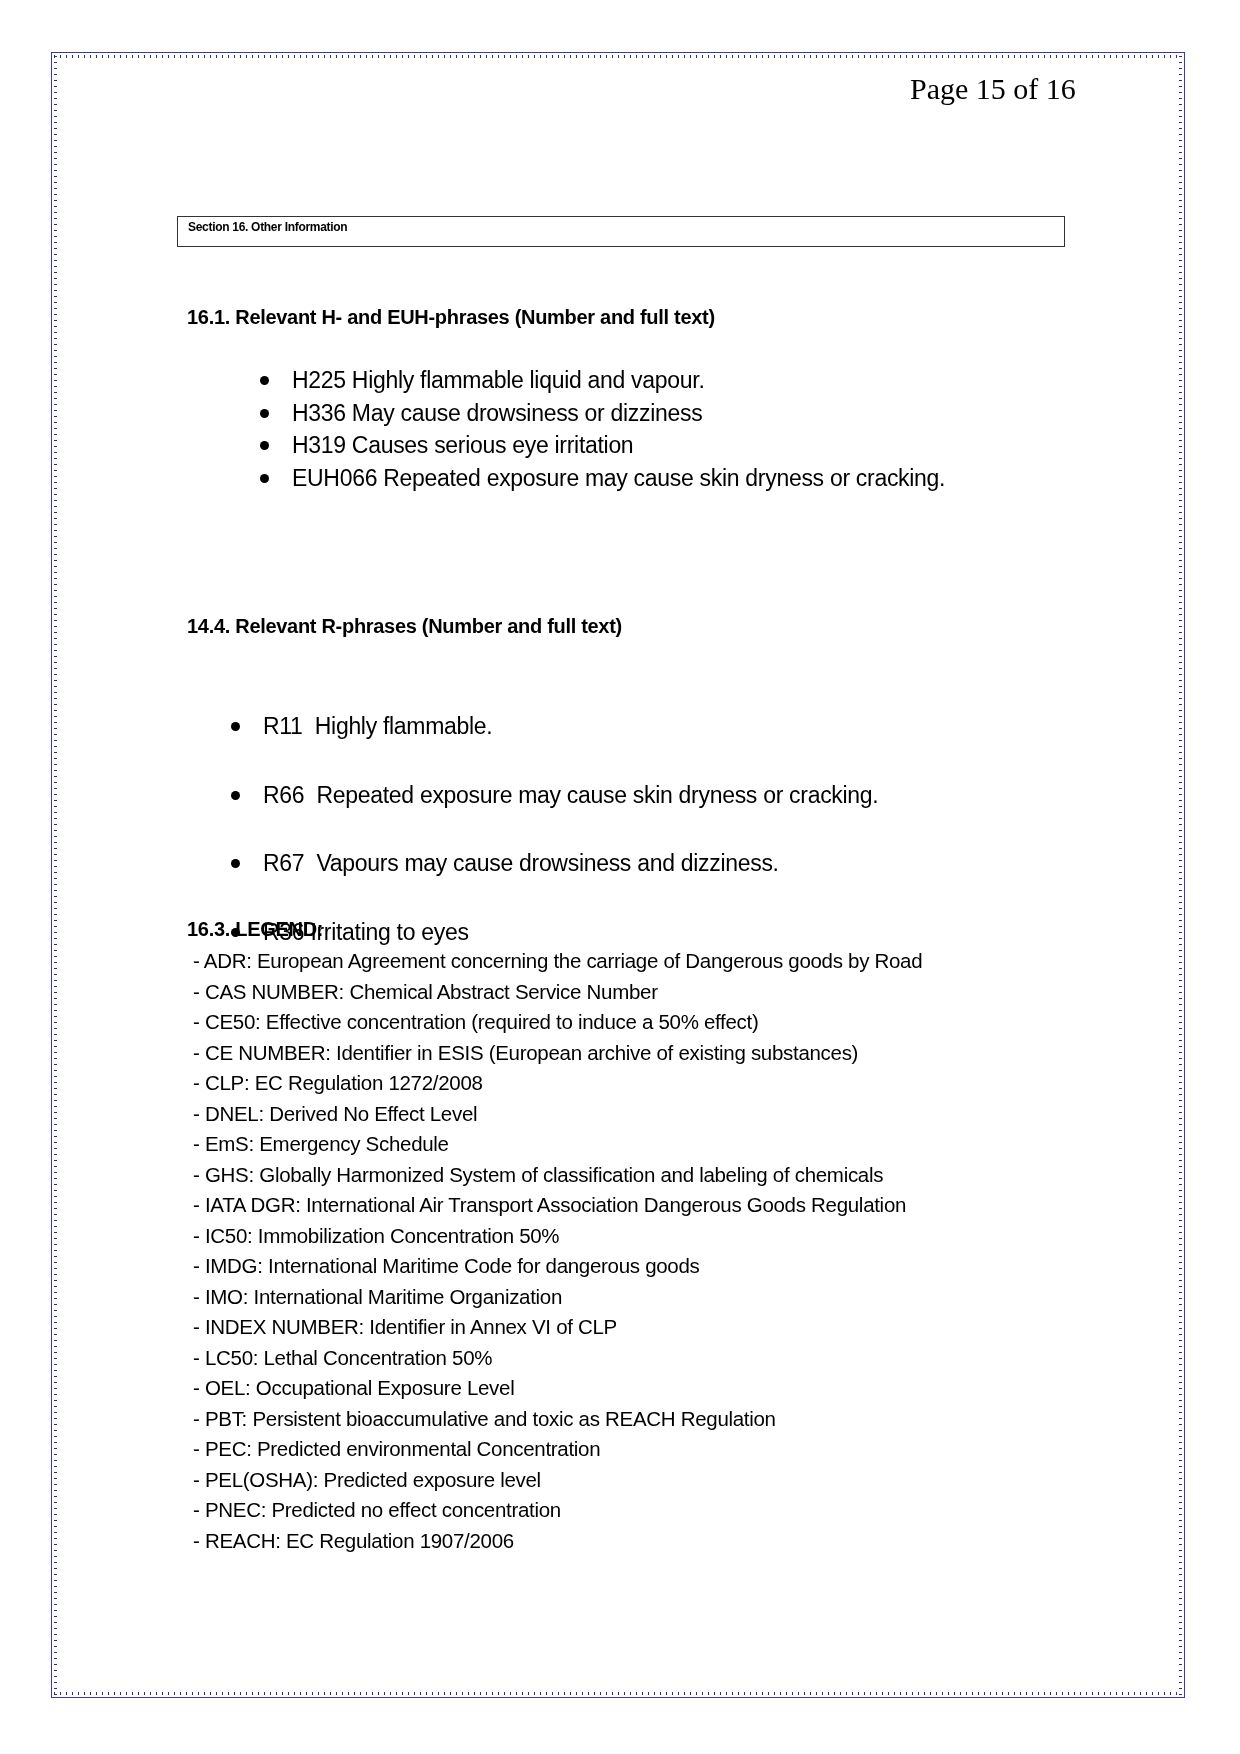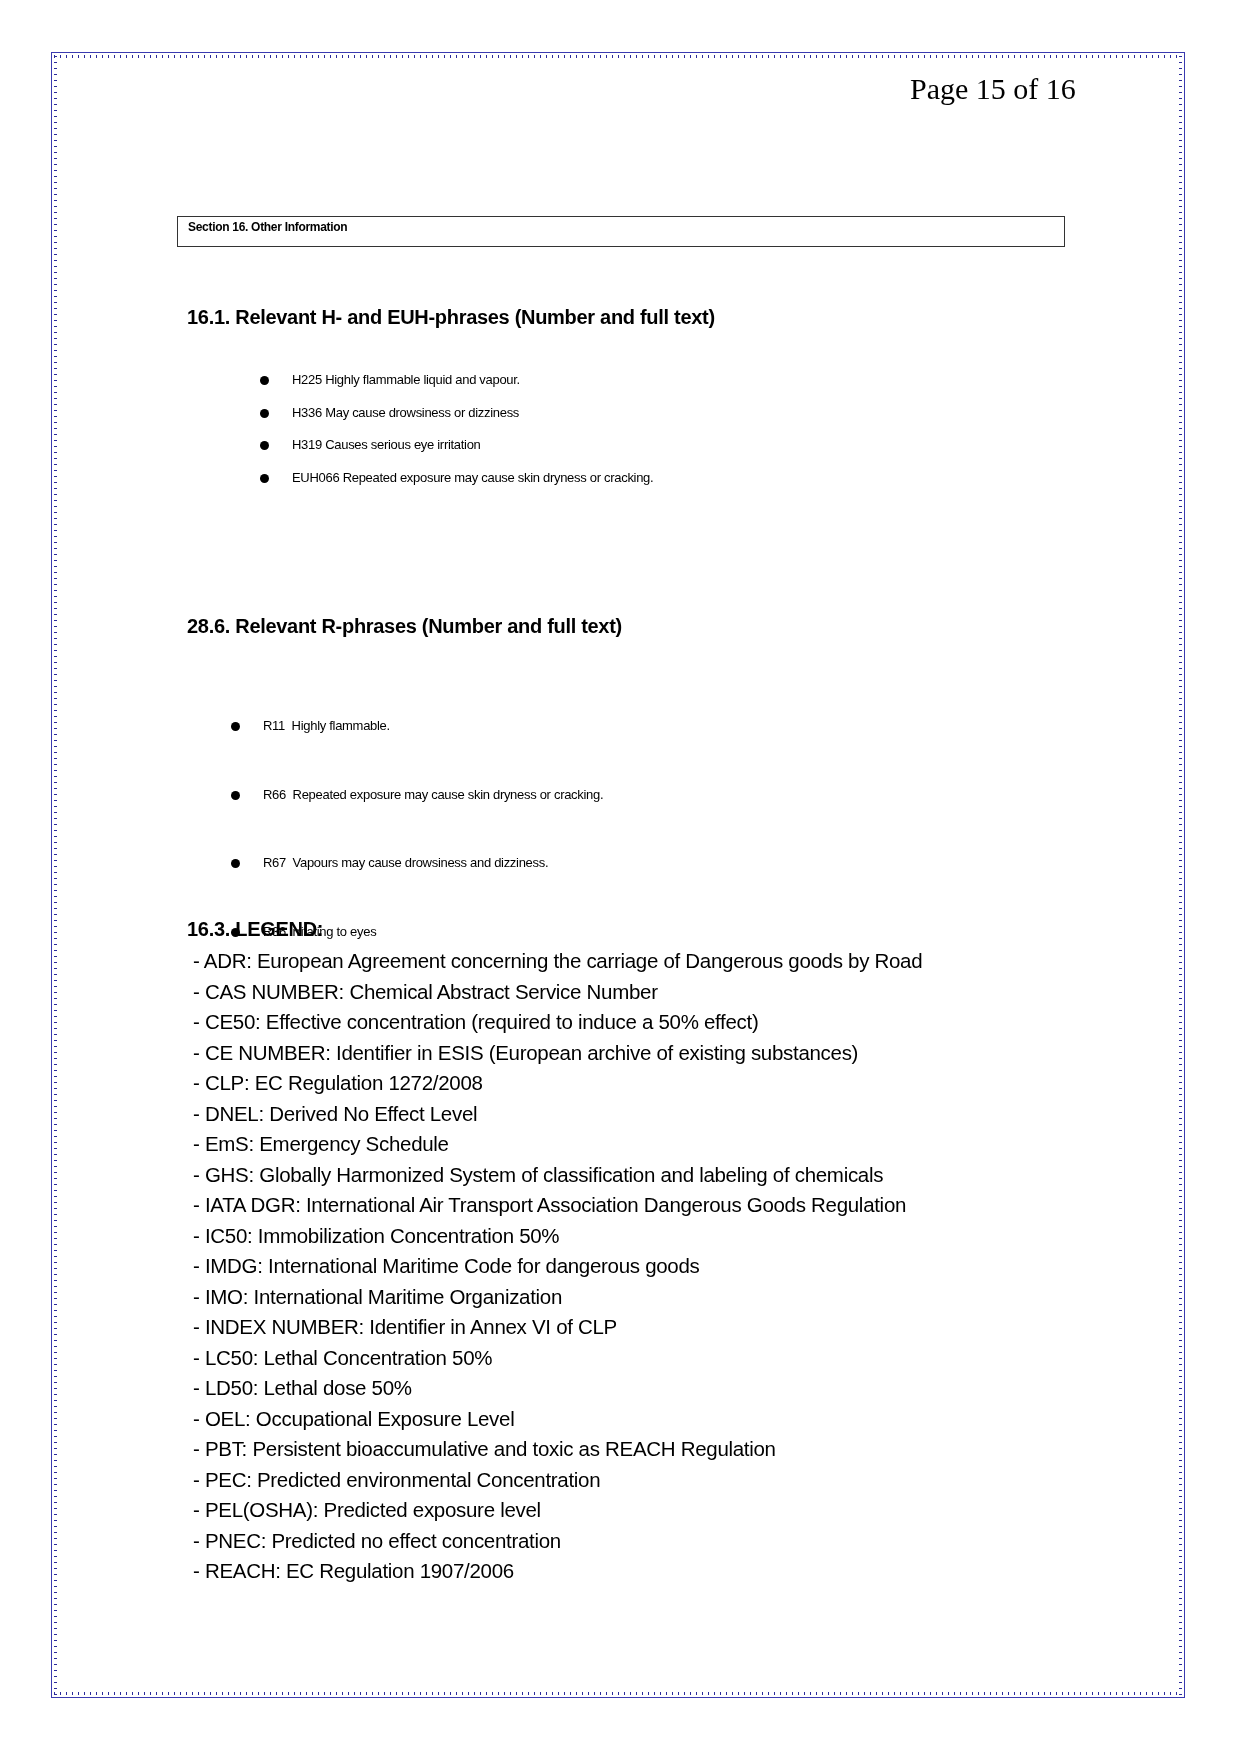--- a/index.html
+++ b/index.html
@@ -13,21 +13,21 @@
       repeating-linear-gradient(0deg, #2a2a9a 0 1px, transparent 1px 6px) left/3px 100% no-repeat,
       repeating-linear-gradient(0deg, #2a2a9a 0 1px, transparent 1px 6px) right/3px 100% no-repeat;
     outline:1px solid #3a3ab0; outline-offset:-2px;
     box-sizing:border-box;
   }
   .page-number { position:absolute; left:910px; top:72px; font-family:"Liberation Serif", serif; font-size:30px; }
   .section-box { position:absolute; left:177px; top:216px; width:888px; height:31px; border:1px solid #333; box-sizing:border-box; }
   .section-title { position:absolute; left:10px; top:3px; font-weight:bold; font-size:12px; letter-spacing:-0.3px; }
   .heading { position:absolute; left:187px; font-weight:bold; font-size:20px; letter-spacing:-0.3px; }
   ul.bullets { position:absolute; margin:0; padding:0; list-style:none; }
-  ul.bullets li { position:relative; font-size:13px; height:32.5px; line-height:32px; letter-spacing:-0.3px; }
+  ul.bullets li { position:relative; font-size:23px; height:32.5px; line-height:32px; letter-spacing:-0.3px; }
   ul.bullets li .dot { position:absolute; left:-32px; top:12px; width:9px; height:9px; border-radius:50%; background:#000; }
   .legend { position:absolute; left:193px; top:946px; margin:0; padding:0; list-style:none; }
   .legend li { font-size:20.5px; height:30.5px; line-height:30px; letter-spacing:-0.3px; white-space:nowrap; }
 </style>
 </head>
 <body>
 
 <div class="page-border"></div>
 
 <div class="page-number">Page 15 of 16</div>
@@ -37,21 +37,21 @@
 </div>
 
 <div class="heading" style="top:306px;">16.1. Relevant H- and EUH-phrases (Number and full text)</div>
 <ul class="bullets" style="left:292px; top:364px;">
   <li><span class="dot"></span><span>H225 Highly flammable liquid and vapour.</span></li>
   <li><span class="dot"></span><span>H336 May cause drowsiness or dizziness</span></li>
   <li><span class="dot"></span><span>H319 Causes serious eye irritation</span></li>
   <li><span class="dot"></span><span>EUH066 Repeated exposure may cause skin dryness or cracking.</span></li>
 </ul>
 
-<div class="heading" style="top:615px;">28.6. Relevant R-phrases (Number and full text)</div>
+<div class="heading" style="top:615px;">14.4. Relevant R-phrases (Number and full text)</div>
 <ul class="bullets" style="left:263px; top:674px; white-space:pre;">
   <li><span class="dot"></span><span>R11  Highly flammable.</span></li>
   <li><span class="dot"></span><span>R66  Repeated exposure may cause skin dryness or cracking.</span></li>
   <li><span class="dot"></span><span>R67  Vapours may cause drowsiness and dizziness.</span></li>
   <li><span class="dot"></span><span>R36 Irritating to eyes</span></li>
 </ul>
 
 <div class="heading" style="top:918px;">16.3. LEGEND:</div>
 <ul class="legend">
   <li>- ADR: European Agreement concerning the carriage of Dangerous goods by Road</li>
@@ -61,20 +61,19 @@
   <li>- CLP: EC Regulation 1272/2008</li>
   <li>- DNEL: Derived No Effect Level</li>
   <li>- EmS: Emergency Schedule</li>
   <li>- GHS: Globally Harmonized System of classification and labeling of chemicals</li>
   <li>- IATA DGR: International Air Transport Association Dangerous Goods Regulation</li>
   <li>- IC50: Immobilization Concentration 50%</li>
   <li>- IMDG: International Maritime Code for dangerous goods</li>
   <li>- IMO: International Maritime Organization</li>
   <li>- INDEX NUMBER: Identifier in Annex VI of CLP</li>
   <li>- LC50: Lethal Concentration 50%</li>
-  <li>- LD50: Lethal dose 50%</li>
   <li>- OEL: Occupational Exposure Level</li>
   <li>- PBT: Persistent bioaccumulative and toxic as REACH Regulation</li>
   <li>- PEC: Predicted environmental Concentration</li>
   <li>- PEL(OSHA): Predicted exposure level</li>
   <li>- PNEC: Predicted no effect concentration</li>
   <li>- REACH: EC Regulation 1907/2006</li>
 </ul>
 
 </body></html>

